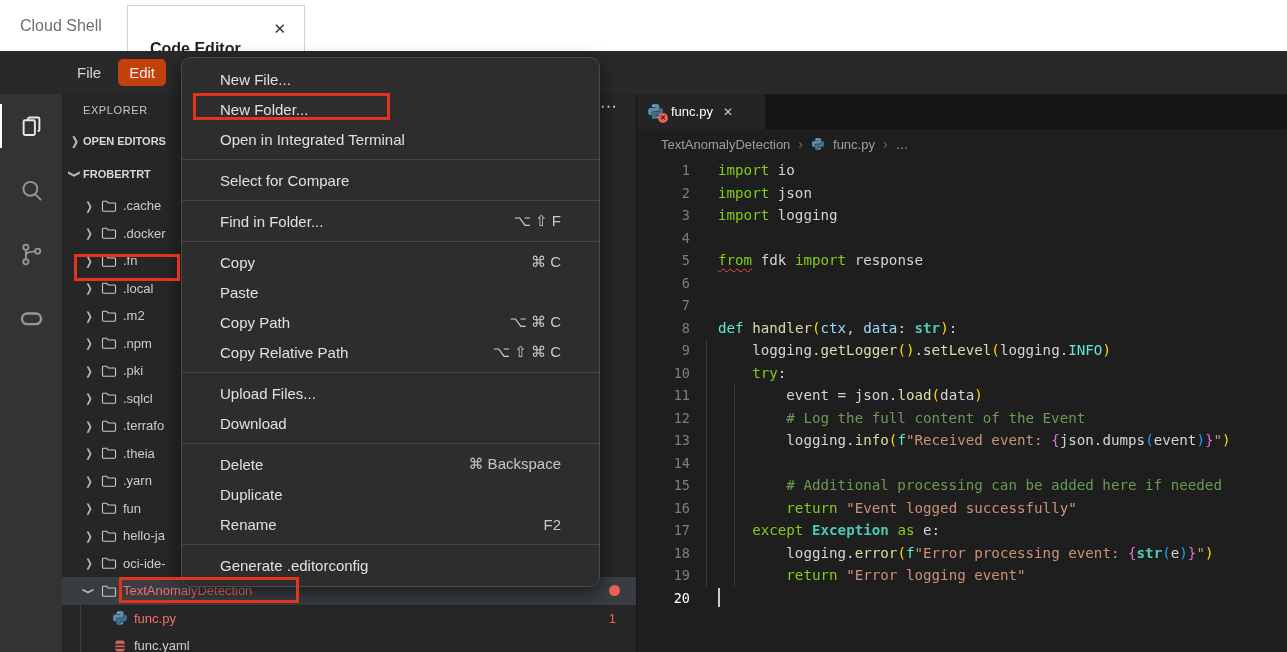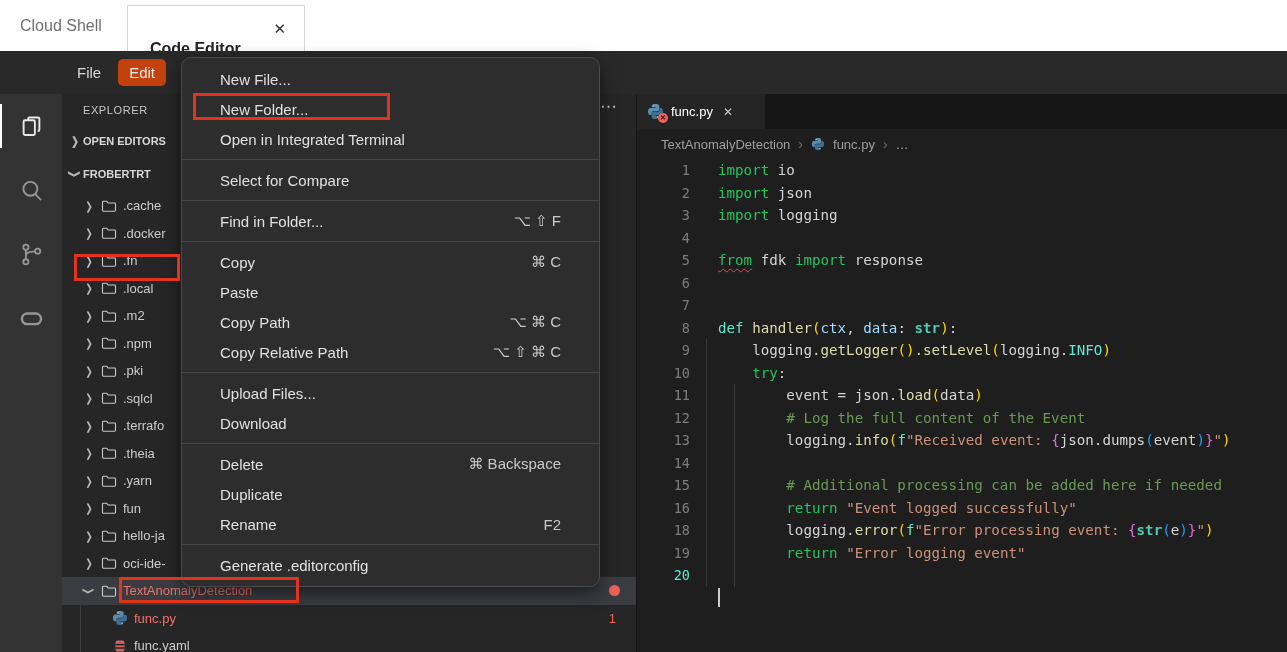--- a/index.html
+++ b/index.html
@@ -64,23 +64,23 @@
               background:#ef6156; color:#2b1a1a; font-size:7px; line-height:10px; text-align:center; font-weight:bold; }
   .etab .lbl { margin-left:7px; font-size:13px; color:#ffffff; }
   .etab .cls { margin-left:10px; font-size:12px; color:#c9c9c9; }
   .breadcrumb { height:30px; display:flex; align-items:center; padding-left:24px; gap:8px;
                 font-size:13px; color:#9f9f9f; }
   .breadcrumb .sep { color:#707070; font-size:14px; }
   .breadcrumb .py svg { width:14px; height:14px; vertical-align:-2px; }
   #code { position:relative; font-family:"DejaVu Sans Mono", monospace; font-size:14.2px; }
   .cline { height:22.5px; display:flex; align-items:center; }
   .ln { width:53px; text-align:right; color:#7d7d7d; font-size:13.5px; flex:none; }
-  .ln.cur { color:#5eead4; }
+  .ln.cur { color:#ffffff; }
   .lc { margin-left:28px; white-space:pre; color:#d4d4d4; }
-  .tok-kw  { color:#22c55e; }
+  .tok-kw  { color:#84cc16; }
   .tok-kwb { color:#5eead4; }
   .tok-fn  { color:#dcdcaa; }
   .tok-cls { color:#4ec9b0;font-weight:bold; }
   .tok-pr  { color:#9cdcfe; }
   .tok-st  { color:#ce9178; }
   .tok-cm  { color:#6a9955; }
   .tok-b1  { color:#ffd700; }
   .tok-b2  { color:#da70d6; }
   .tok-b3  { color:#179fff; }
   .tok-u   { text-decoration:underline; text-decoration-style:wavy; text-decoration-color:#f14c4c;
@@ -416,20 +416,24 @@
       </div>
       <div class="cline">
         <span class="ln">15</span>
         <span class="lc"><span class="tok-cm">        # Additional processing can be added here if needed</span></span>
       </div>
       <div class="cline">
         <span class="ln">16</span>
         <span class="lc"><span class="tok-kw">        return</span><span class="tok-st"> "Event logged successfully"</span></span>
       </div>
       <div class="cline">
+        <span class="ln">17</span>
+        <span class="lc"><span class="tok-kw">    except </span><span class="tok-cls">Exception</span><span class="tok-kw"> as </span><span class="tok-pl">e:</span></span>
+      </div>
+      <div class="cline">
         <span class="ln">18</span>
         <span class="lc"><span class="tok-pl">        logging.</span><span class="tok-fn">error</span><span class="tok-b1">(</span><span class="tok-kwb">f</span><span class="tok-st">"Error processing event: </span><span class="tok-b2">{</span><span class="tok-cls">str</span><span class="tok-b3">(</span><span class="tok-pl">e</span><span class="tok-b3">)</span><span class="tok-b2">}</span><span class="tok-st">"</span><span class="tok-b1">)</span></span>
       </div>
       <div class="cline">
         <span class="ln">19</span>
         <span class="lc"><span class="tok-kw">        return</span><span class="tok-st"> "Error logging event"</span></span>
       </div>
       <div class="cline">
         <span class="ln cur">20</span>
         <span class="lc"></span>

